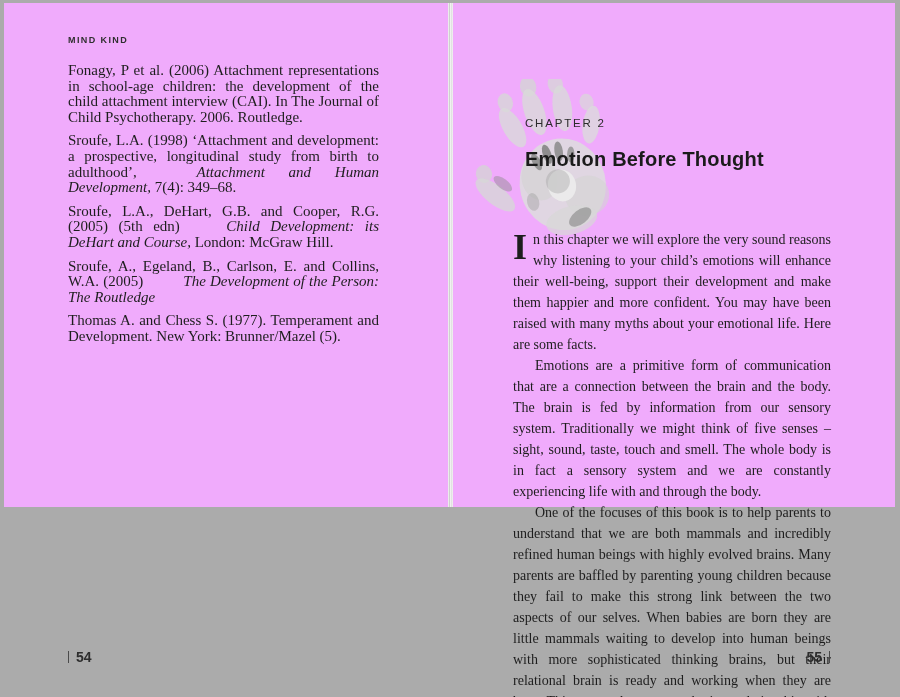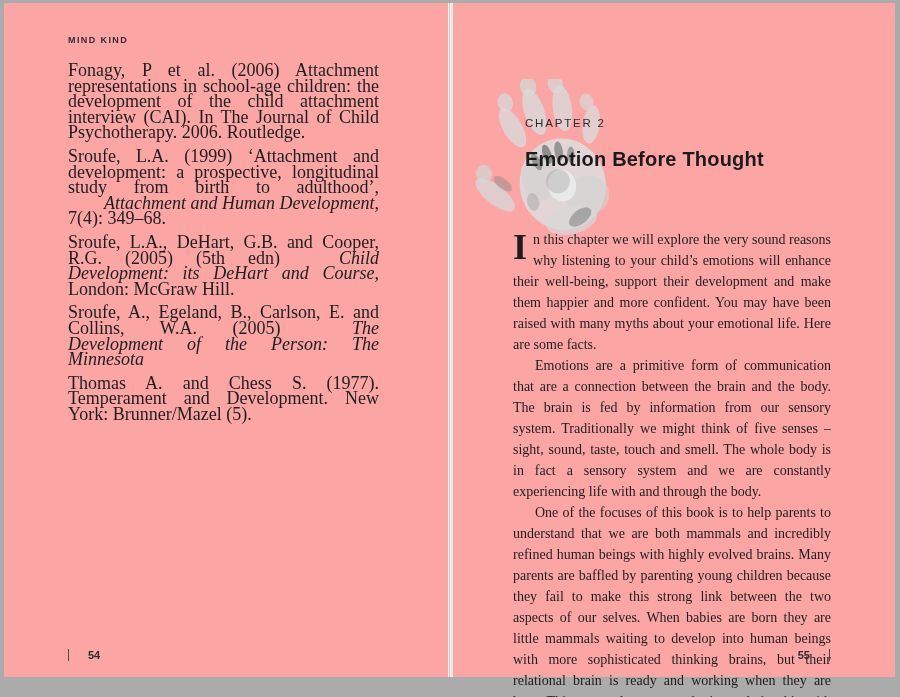--- a/index.html
+++ b/index.html
@@ -4,48 +4,48 @@
 <style>
   * { margin:0; padding:0; box-sizing:border-box; }
   html,body { width:900px; height:697px; }
   body {
     background:#ababab;
     position:relative;
     overflow:hidden;
     font-family:"Liberation Serif", serif;
   }
   .book {
-    position:absolute; left:4px; top:3px; width:891px; height:674px;
-    background:#fca5a5;
+    position:absolute; left:4px; top:3px; width:891px; height:504px;
+    background:#f0abfc;
   }
   .page { position:absolute; top:0; height:100%; }
   .page-left  { left:0; width:444px; }
   .page-right { left:449px; right:0; }
   .spine {
     position:absolute; left:444px; top:0; width:5px; height:100%;
     background:linear-gradient(to right,#fdfdfd,#cccccc 28%,#f4f4f4 52%,#d9d9d9 78%,#fdfdfd);
   }
 
   
   .running-header {
     position:absolute; left:64px; top:32px;
     font-family:"Liberation Sans",sans-serif; font-weight:700; font-size:9px;
     letter-spacing:1.4px; color:#2f2f2f;
   }
   .references { position:absolute; left:64px; top:60px; width:311px; }
   .ref {
-    font-size:18px; line-height:15.6px; color:#1e1e1e;
+    font-size:15px; line-height:15.6px; color:#1e1e1e;
     text-align:justify; margin-bottom:8px;font-family:Liberation Serif, serif;
   }
   .ref em { font-style:italic;margin-left:36px; }
 
   
   .folio {
-    position:absolute; top:646px; display:flex; align-items:center; gap:19px;
-    font-family:"Liberation Sans",sans-serif; font-weight:700; font-size:11px; color:#2d2d2d;
+    position:absolute; top:646px; display:flex; align-items:center; gap:7px;
+    font-family:"Liberation Sans",sans-serif; font-weight:700; font-size:14px; color:#2d2d2d;
   }
   .folio-left  { left:64px; }
   .folio-right { right:65px; }
   .folio-rule  { width:1px; height:12px; background:#4a4a4a; }
 
   
   .handprint { position:absolute; left:22px; top:76px; width:160px; height:165px; }
   .chapter-head { position:absolute; left:72px; top:114px; }
   .chapter-label {
     font-family:"Liberation Sans",sans-serif; font-weight:500; font-size:11.5px;
@@ -68,23 +68,23 @@
 </style>
 </head>
 <body>
 
 <div class="book">
 
   <div class="page page-left">
     <div class="running-header">MIND KIND</div>
     <div class="references">
         <p class="ref"><span>Fonagy, P et al. (2006) Attachment representations in school-age children: the development of the child attachment interview (CAI). In The Journal of Child Psychotherapy. 2006. Routledge.</span></p>
-        <p class="ref"><span>Sroufe, L.A. (1999) ‘Attachment and development: a prospective, longitudinal study from birth to adulthood’, </span><em>Attachment and Human Development,</em><span> 7(4): 349–68.</span></p>
+        <p class="ref"><span>Sroufe, L.A. (1998) ‘Attachment and development: a prospective, longitudinal study from birth to adulthood’, </span><em>Attachment and Human Development,</em><span> 7(4): 349–68.</span></p>
         <p class="ref"><span>Sroufe, L.A., DeHart, G.B. and Cooper, R.G. (2005) (5th edn) </span><em>Child Development: its DeHart and Course,</em><span> London: McGraw Hill.</span></p>
-        <p class="ref"><span>Sroufe, A., Egeland, B., Carlson, E. and Collins, W.A. (2005) </span><em>The Development of the Person: The Minnesota</em></p>
+        <p class="ref"><span>Sroufe, A., Egeland, B., Carlson, E. and Collins, W.A. (2005) </span><em>The Development of the Person: The Routledge</em></p>
         <p class="ref"><span>Thomas A. and Chess S. (1977). Temperament and Development. New York: Brunner/Mazel (5).</span></p>
       </div>
     <div class="folio folio-left">
       <span class="folio-rule"></span>
       <span>54</span>
     </div>
   </div>
 
   <div class="spine"></div>
 

